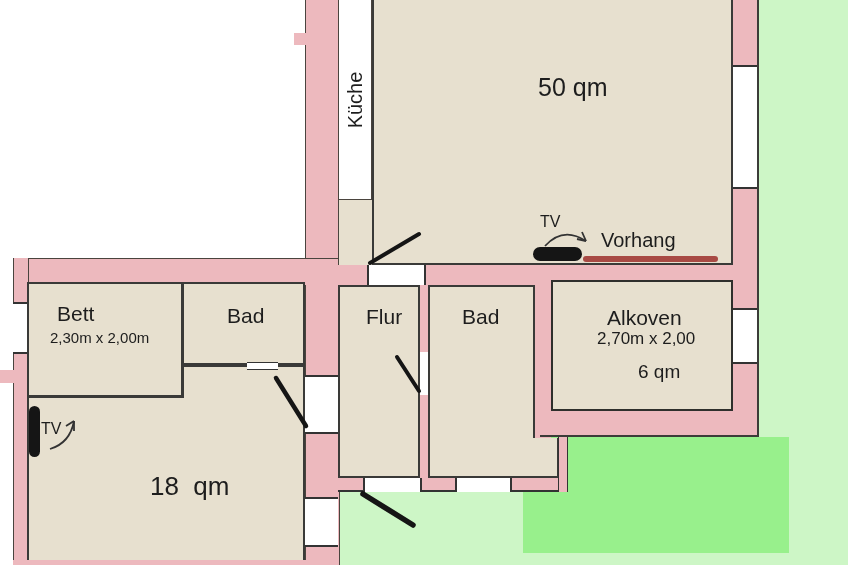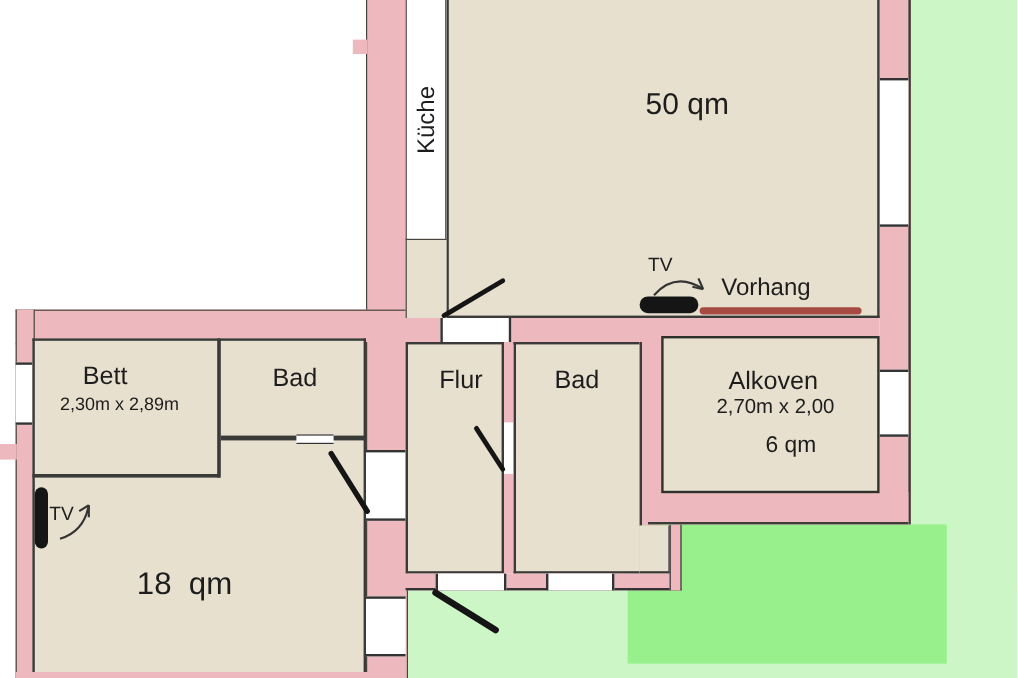--- a/index.html
+++ b/index.html
@@ -11,21 +11,21 @@
   .wall{background:var(--wall,#edb9be);}
   .room{background:var(--room,#e7e0cf);}
   .gapv{background:#ffffff;border-top:2px solid #333;border-bottom:2px solid #333;}
   .gaph{background:#ffffff;border-left:2px solid #333;border-right:2px solid #333;}
   .line{background:var(--outline,#3a3a38);}
   .lbl{position:absolute;color:var(--ink,#1d1d1d);white-space:nowrap;line-height:1.1;z-index:40;}
   .bar{position:absolute;background:#151515;z-index:45;}
   svg.overlay{position:absolute;left:0;top:0;z-index:50;pointer-events:none;}
   .kueche-box{display:flex;align-items:center;justify-content:center;}
   .vert{transform:rotate(-90deg);}
-  .pre{white-space:pre;}
+  .pre{white-space:pre;margin-left:36px;}
 </style>
 </head>
 <body>
 
 <div id="plan">
 
   <div class="abs green-l" style="left:757px;top:0;width:91px;height:565px;"></div>
   <div class="abs green-l" style="left:335px;top:492px;width:513px;height:73px;"></div>
   <div class="abs green-d" style="left:523px;top:437px;width:266px;height:116px;"></div>
 
@@ -74,22 +74,22 @@
   <div class="abs wall" style="left:540px;top:410px;width:217px;height:27px;border-bottom:2px solid #3c3c38;box-sizing:border-box;"></div>
   <div class="abs room" style="left:551px;top:280px;width:182px;height:131px;border:2px solid #2f2f2c;box-sizing:border-box;"></div>
 
   <div class="bar" style="left:533px;top:247px;width:49px;height:14px;border-radius:7px;"></div>
   <div class="abs" style="left:583px;top:256px;width:135px;height:6px;background:var(--curtain,#a84a44);border-radius:3px;z-index:45;"></div>
   <div class="bar" style="left:29px;top:406px;width:11px;height:51px;border-radius:6px;"></div>
 
   <div class="lbl" style="left:538px;top:74px;font-size:25px;">50 qm</div>
   <div class="lbl" style="left:540px;top:213px;font-size:16px;">TV</div>
   <div class="lbl" style="left:601px;top:229px;font-size:20px;text-align:center;">Vorhang</div>
-  <div class="lbl" style="left:69px;top:302px;font-size:21px;">Bett</div>
-  <div class="lbl" style="left:50px;top:330px;font-size:15px;">2,30m x 2,89m</div>
+  <div class="lbl" style="left:57px;top:302px;font-size:21px;">Bett</div>
+  <div class="lbl" style="left:50px;top:330px;font-size:15px;">2,30m x 2,00m</div>
   <div class="lbl" style="left:227px;top:304px;font-size:21px;">Bad</div>
   <div class="lbl" style="left:366px;top:305px;font-size:21px;">Flur</div>
   <div class="lbl" style="left:462px;top:305px;font-size:21px;">Bad</div>
   <div class="lbl" style="left:607px;top:306px;font-size:21px;">Alkoven</div>
   <div class="lbl" style="left:597px;top:330px;font-size:17px;">2,70m x 2,00</div>
   <div class="lbl" style="left:638px;top:362px;font-size:19px;">6 qm</div>
   <div class="lbl pre" style="left:114px;top:472px;font-size:26px;">18  qm</div>
   <div class="lbl" style="left:41px;top:420px;font-size:16px;">TV</div>
 
   <svg class="overlay" width="848" height="565" viewBox="0 0 848 565">

